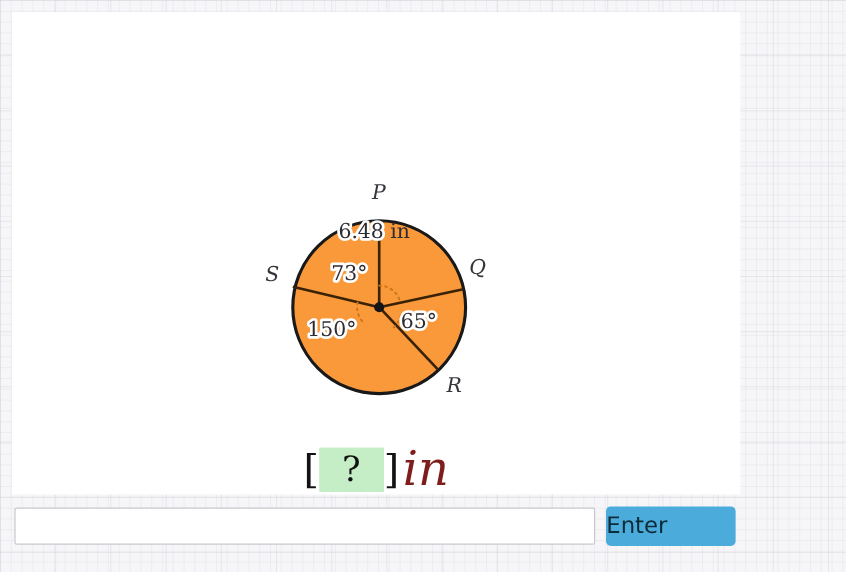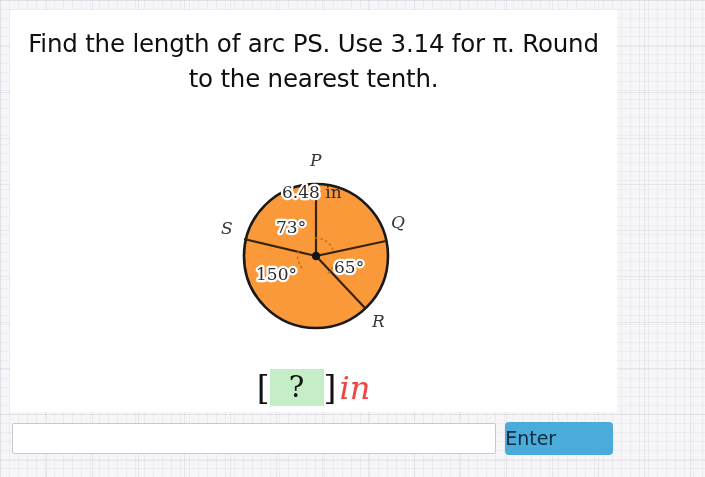--- a/index.html
+++ b/index.html
@@ -82,22 +82,22 @@
     padding: 1px 9px 2px 9px;
     font-family: "DejaVu Serif", serif;
     font-size: 29px;
     color: #121212;
     text-align: center;
     vertical-align: middle;
   }
   #answer-unit {
     font-family: "DejaVu Serif", serif;
     font-style: italic;
-    font-size: 32px;
-    color: #ef4444;
+    font-size: 40px;
+    color: #7f1d1d;
     vertical-align: middle;
     margin-left: 3px;
   }
 
   
   #answer-row {
     position: absolute;
     left: 12px;
     top: 422px;
     width: 601px;
@@ -135,21 +135,20 @@
     padding: 0;
   }
 </style>
 </head>
 <body>
 
 <div id="page-bg"></div>
 
 <div id="question-card">
 
-  <div id="question-text">Find the length of arc PS. Use 3.14 for π. Round to the nearest tenth.</div>
 
   <div id="figure-area">
     <svg id="circle-figure" width="240" height="230" viewBox="0 0 240 230">
 
       <circle cx="122" cy="128" r="72" fill="#f9993a" stroke="#191919" stroke-width="2.6"></circle>
 
       <line x1="122" y1="128" x2="122" y2="56" stroke="#3a2208" stroke-width="2.2"></line>
 
       <line x1="122" y1="128" x2="192" y2="113" stroke="#3a2208" stroke-width="2.2"></line>
 

